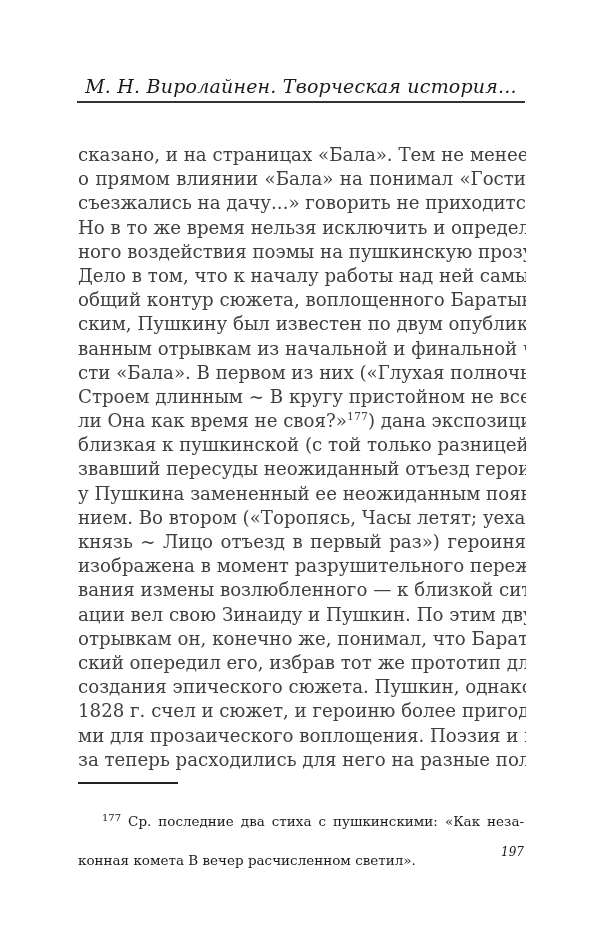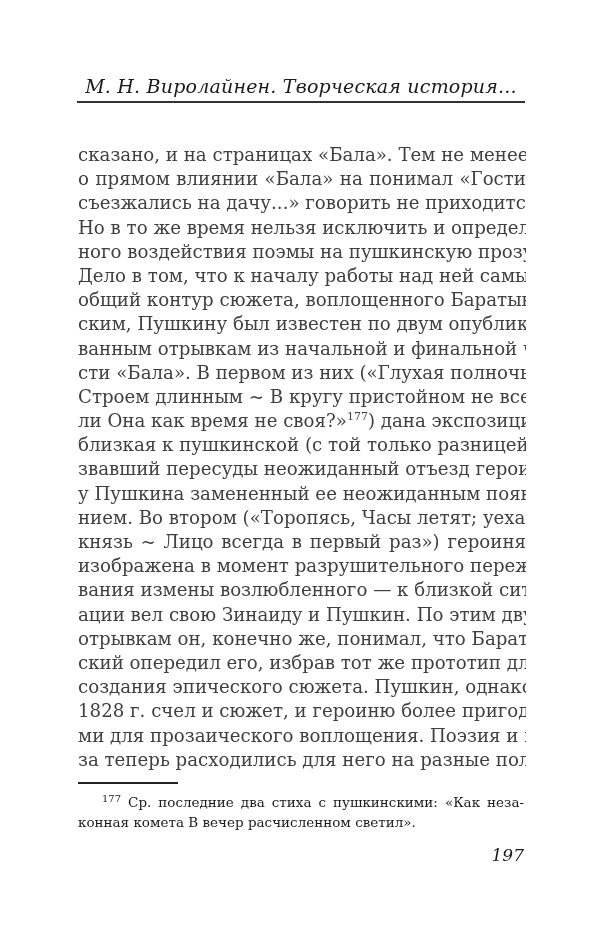--- a/index.html
+++ b/index.html
@@ -26,26 +26,26 @@
     }
     .line.last { text-align-last: left; }
     sup.ref { font-size: 11px; vertical-align: 7px; line-height: 0; }
     .fn-rule {
       position: absolute; left: 78px; top: 782px; width: 100px; height: 1.5px; background: #222;
     }
     .footnote {
       position: absolute; left: 78px; top: 792px; width: 446px;
       font-family: "DejaVu Serif", serif; font-size: 13.5px; line-height: 20px; color: #1a1a1a;
     }
-    .footnote .line { height: 20px; }
+    .footnote .line { height: 20px; margin-top: 19px; }
     .footnote .first { text-indent: 24px; }
     .footnote sup { font-size: 10px; vertical-align: 5px; line-height: 0; }
     .folio {
       position: absolute; left: 460px; top: 845px; width: 64px; text-align: right;
-      font-family: "DejaVu Serif", serif; font-style: italic; font-size: 17px; color: #1a1a1a;
+      font-family: "DejaVu Serif", serif; font-style: italic; font-size: 12px; color: #1a1a1a;
     }
   </style>
 </head>
 <body>
 
 <div class="page">
 
   <div class="running-head">М. Н. Виролайнен. Творческая история...</div>
   <div class="head-rule"></div>
 
@@ -59,21 +59,21 @@
     <span class="line">общий контур сюжета, воплощенного Баратын-</span>
     <span class="line">ским, Пушкину был известен по двум опублико-</span>
     <span class="line">ванным отрывкам из начальной и финальной ча-</span>
     <span class="line">сти «Бала». В первом из них («Глухая полночь.</span>
     <span class="line">Строем длинным ~ В кругу пристойном не всегда</span>
     <span class="line"><span>ли Она как время не своя?»</span><sup class="ref">177</sup><span>) дана экспозиция,</span></span>
     <span class="line">близкая к пушкинской (с той только разницей, что</span>
     <span class="line">звавший пересуды неожиданный отъезд героини,</span>
     <span class="line">у Пушкина замененный ее неожиданным появле-</span>
     <span class="line">нием. Во втором («Торопясь, Часы летят; уехал</span>
-    <span class="line">князь ~ Лицо всегда в первый раз») героиня</span>
+    <span class="line">князь ~ Лицо отъезд в первый раз») героиня</span>
     <span class="line">изображена в момент разрушительного пережи-</span>
     <span class="line">вания измены возлюбленного — к близкой ситу-</span>
     <span class="line">ации вел свою Зинаиду и Пушкин. По этим двум</span>
     <span class="line">отрывкам он, конечно же, понимал, что Баратын-</span>
     <span class="line">ский опередил его, избрав тот же прототип для</span>
     <span class="line">создания эпического сюжета. Пушкин, однако, в</span>
     <span class="line">1828 г. счел и сюжет, и героиню более пригодны-</span>
     <span class="line">ми для прозаического воплощения. Поэзия и про-</span>
     <span class="line">за теперь расходились для него на разные полюса.</span>
   </div>

